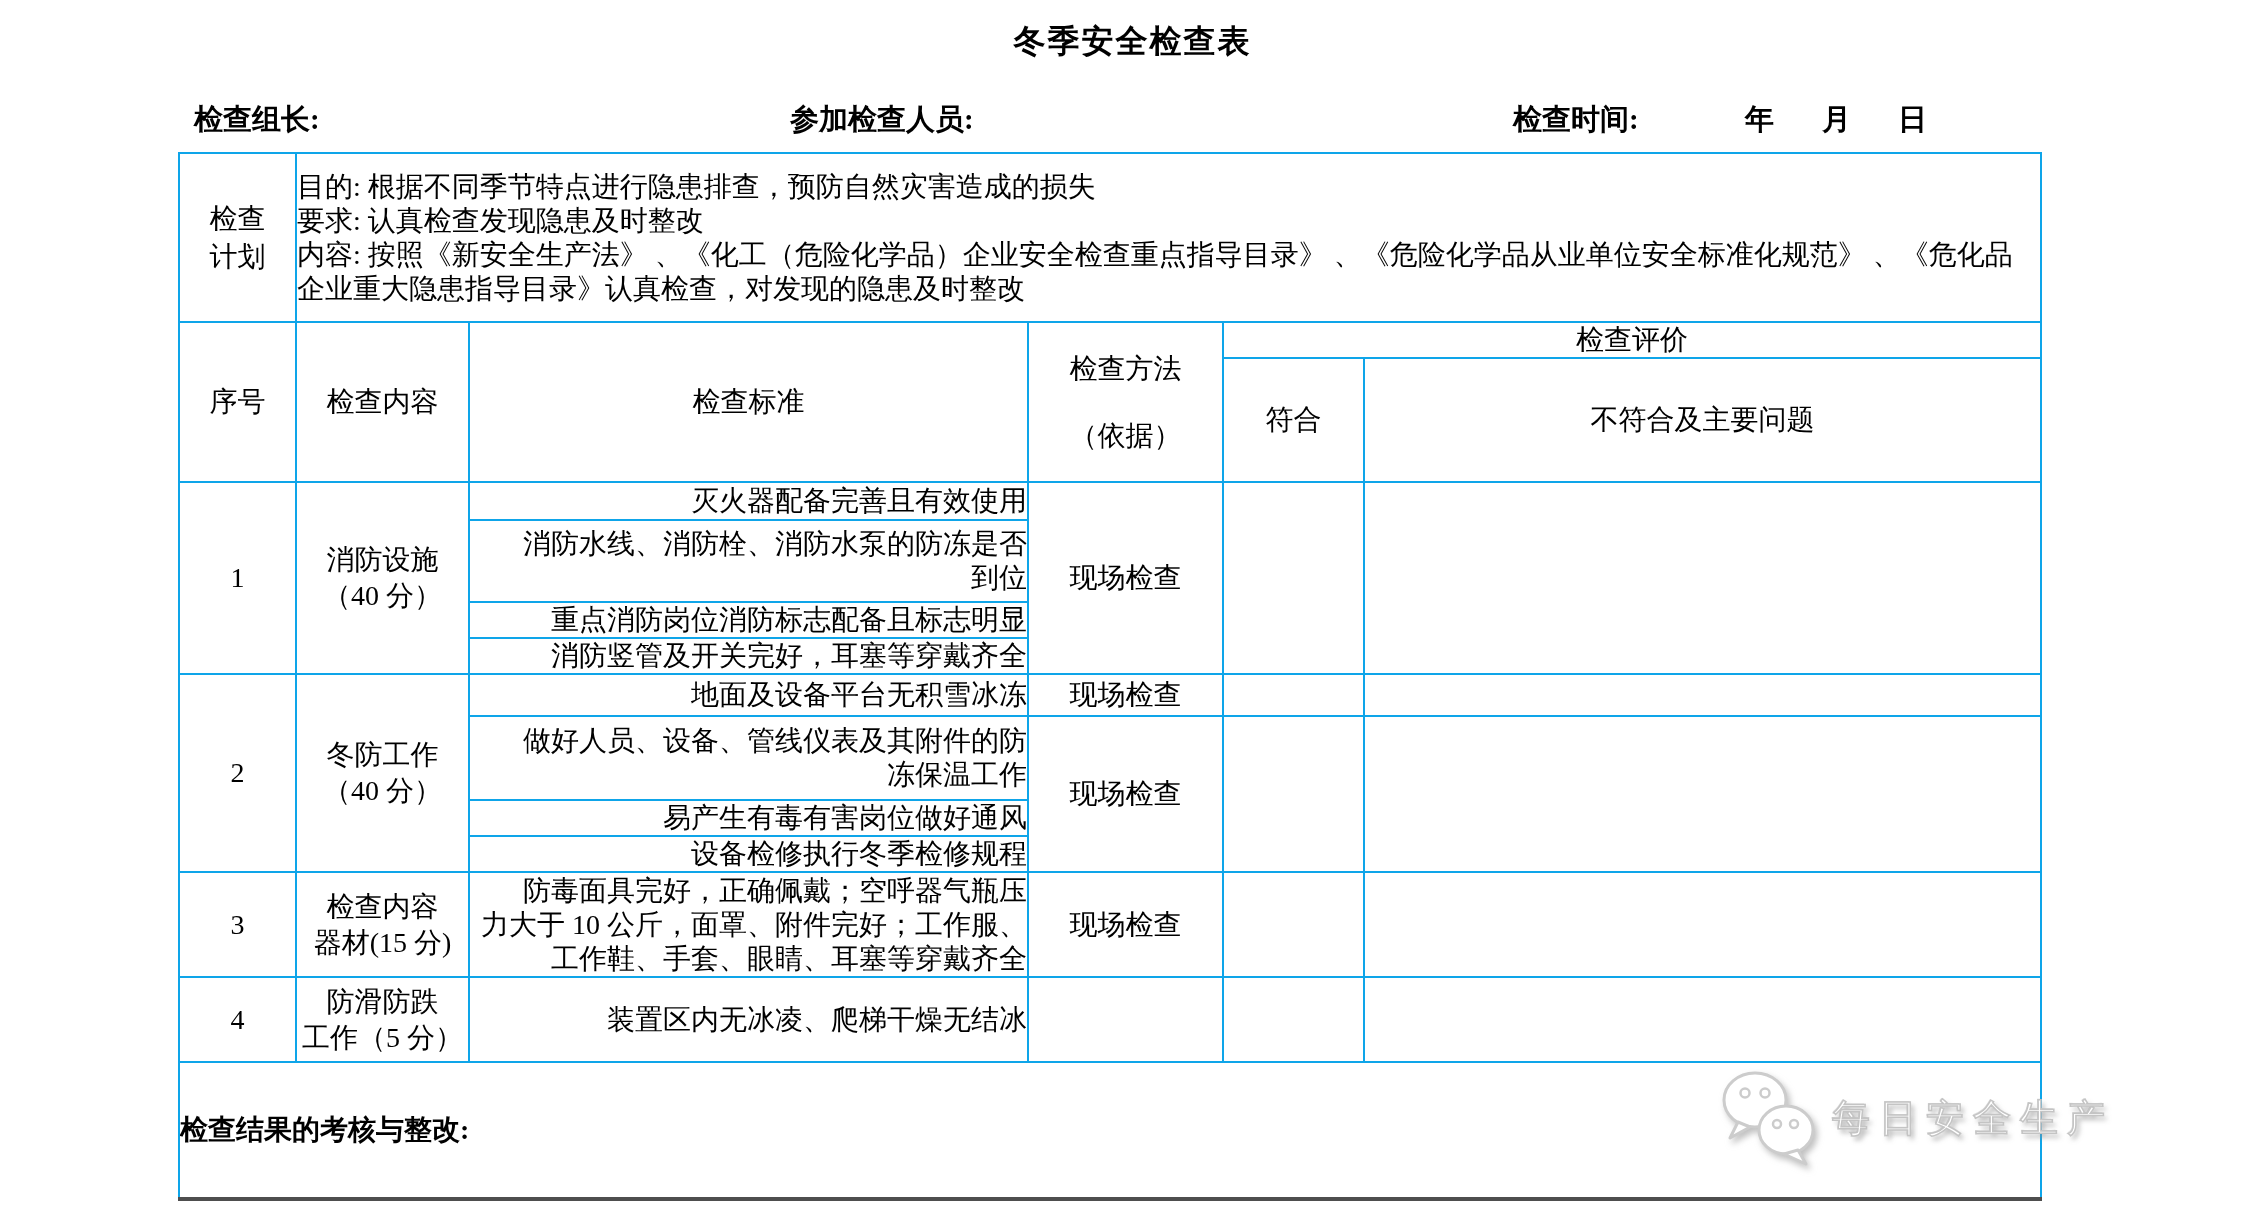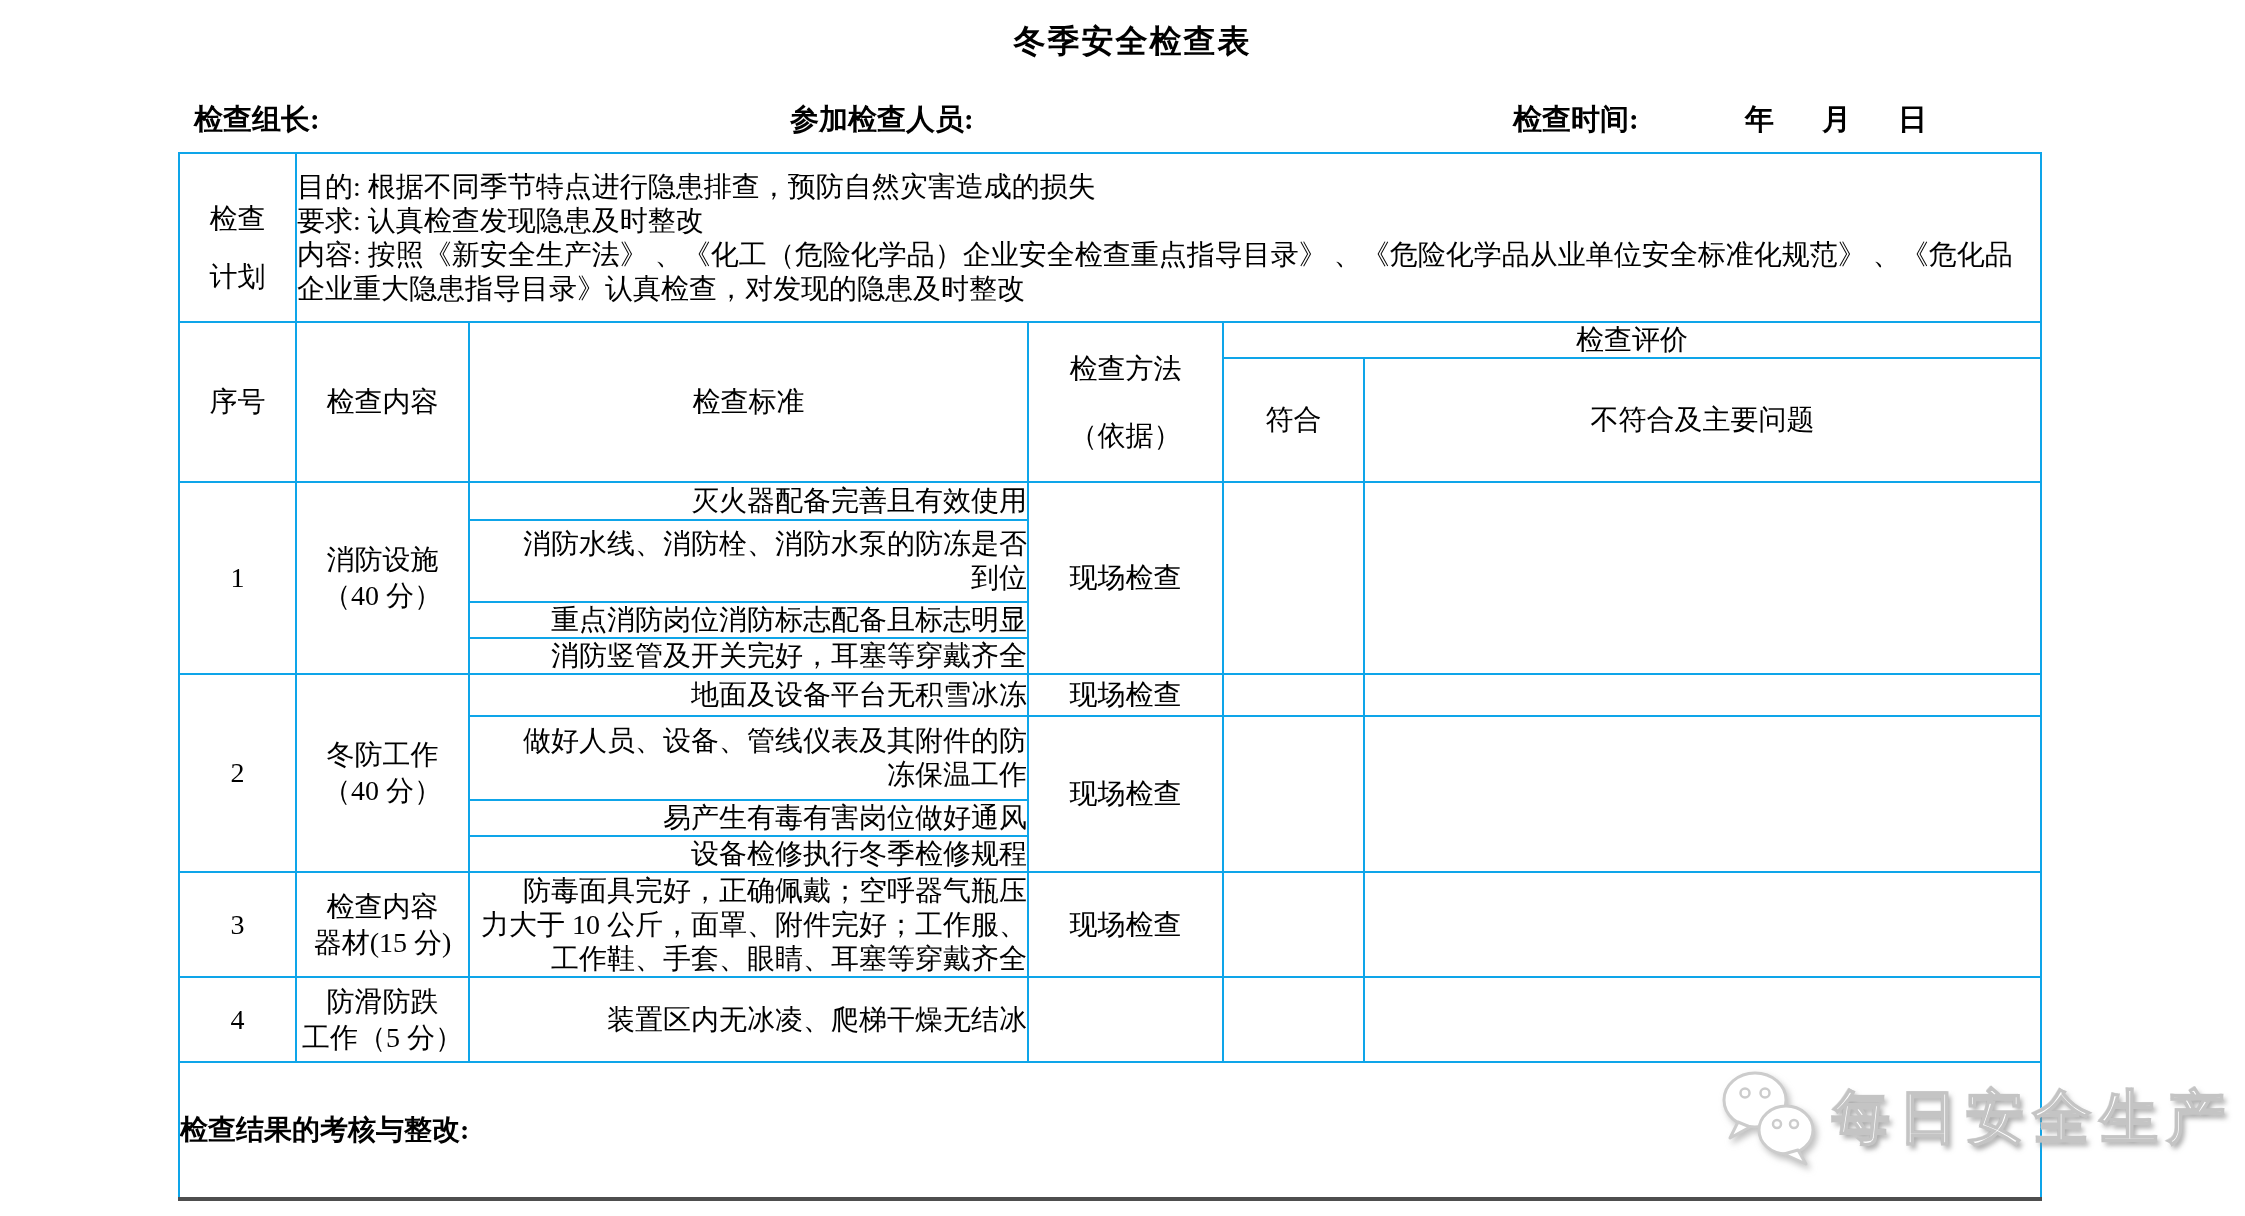--- a/index.html
+++ b/index.html
@@ -37,41 +37,41 @@
     padding:0;vertical-align:middle;
     overflow:hidden;
   }
   td.bt2{border-top-width:2px;}
   .ctr{text-align:center;}
   .std{
     text-align:right;text-indent:1em;
     padding:2px 6px;
   }
   .va-top{vertical-align:top;}
-  .plan-label div{text-align:center;line-height:38px;margin-top:20px;}
+  .plan-label div{text-align:center;line-height:38px;}
   .plan-cell{
     text-align:left;vertical-align:top;
     padding:6px 8px;line-height:39px;
   }
   .method-hdr{height:158px;}
   .method-hdr .inner{
     display:flex;flex-direction:column;justify-content:space-around;
     align-items:center;height:100%;padding:12px 0;box-sizing:border-box;
   }
   .content-cell div{text-align:center;line-height:36px;}
   .footer-cell{
     vertical-align:top;text-align:left;
     padding:48px 0 0 16px;font-weight:bold;font-size:29px;
   }
   .watermark{
     position:absolute;left:1718px;top:1058px;width:510px;height:120px;
     display:flex;align-items:center;gap:10px;z-index:5;pointer-events:none;
   }
   .wm-text{
-    font-size:58px;font-weight:bold;white-space:nowrap;letter-spacing:9px;
+    font-size:38px;font-weight:normal;white-space:nowrap;letter-spacing:9px;
     color:#ffffff;
     -webkit-text-stroke:1.5px #c4c4c4;
     text-shadow:3px 4px 5px rgba(145,145,145,0.8), -1px -1px 0 #dedede;
   }
   .wm-icon{filter:drop-shadow(3px 4px 3px rgba(150,150,150,0.6));flex:0 0 auto;}
 </style>
 </head>
 <body>
 
 <h1 class="title">冬季安全检查表</h1>

